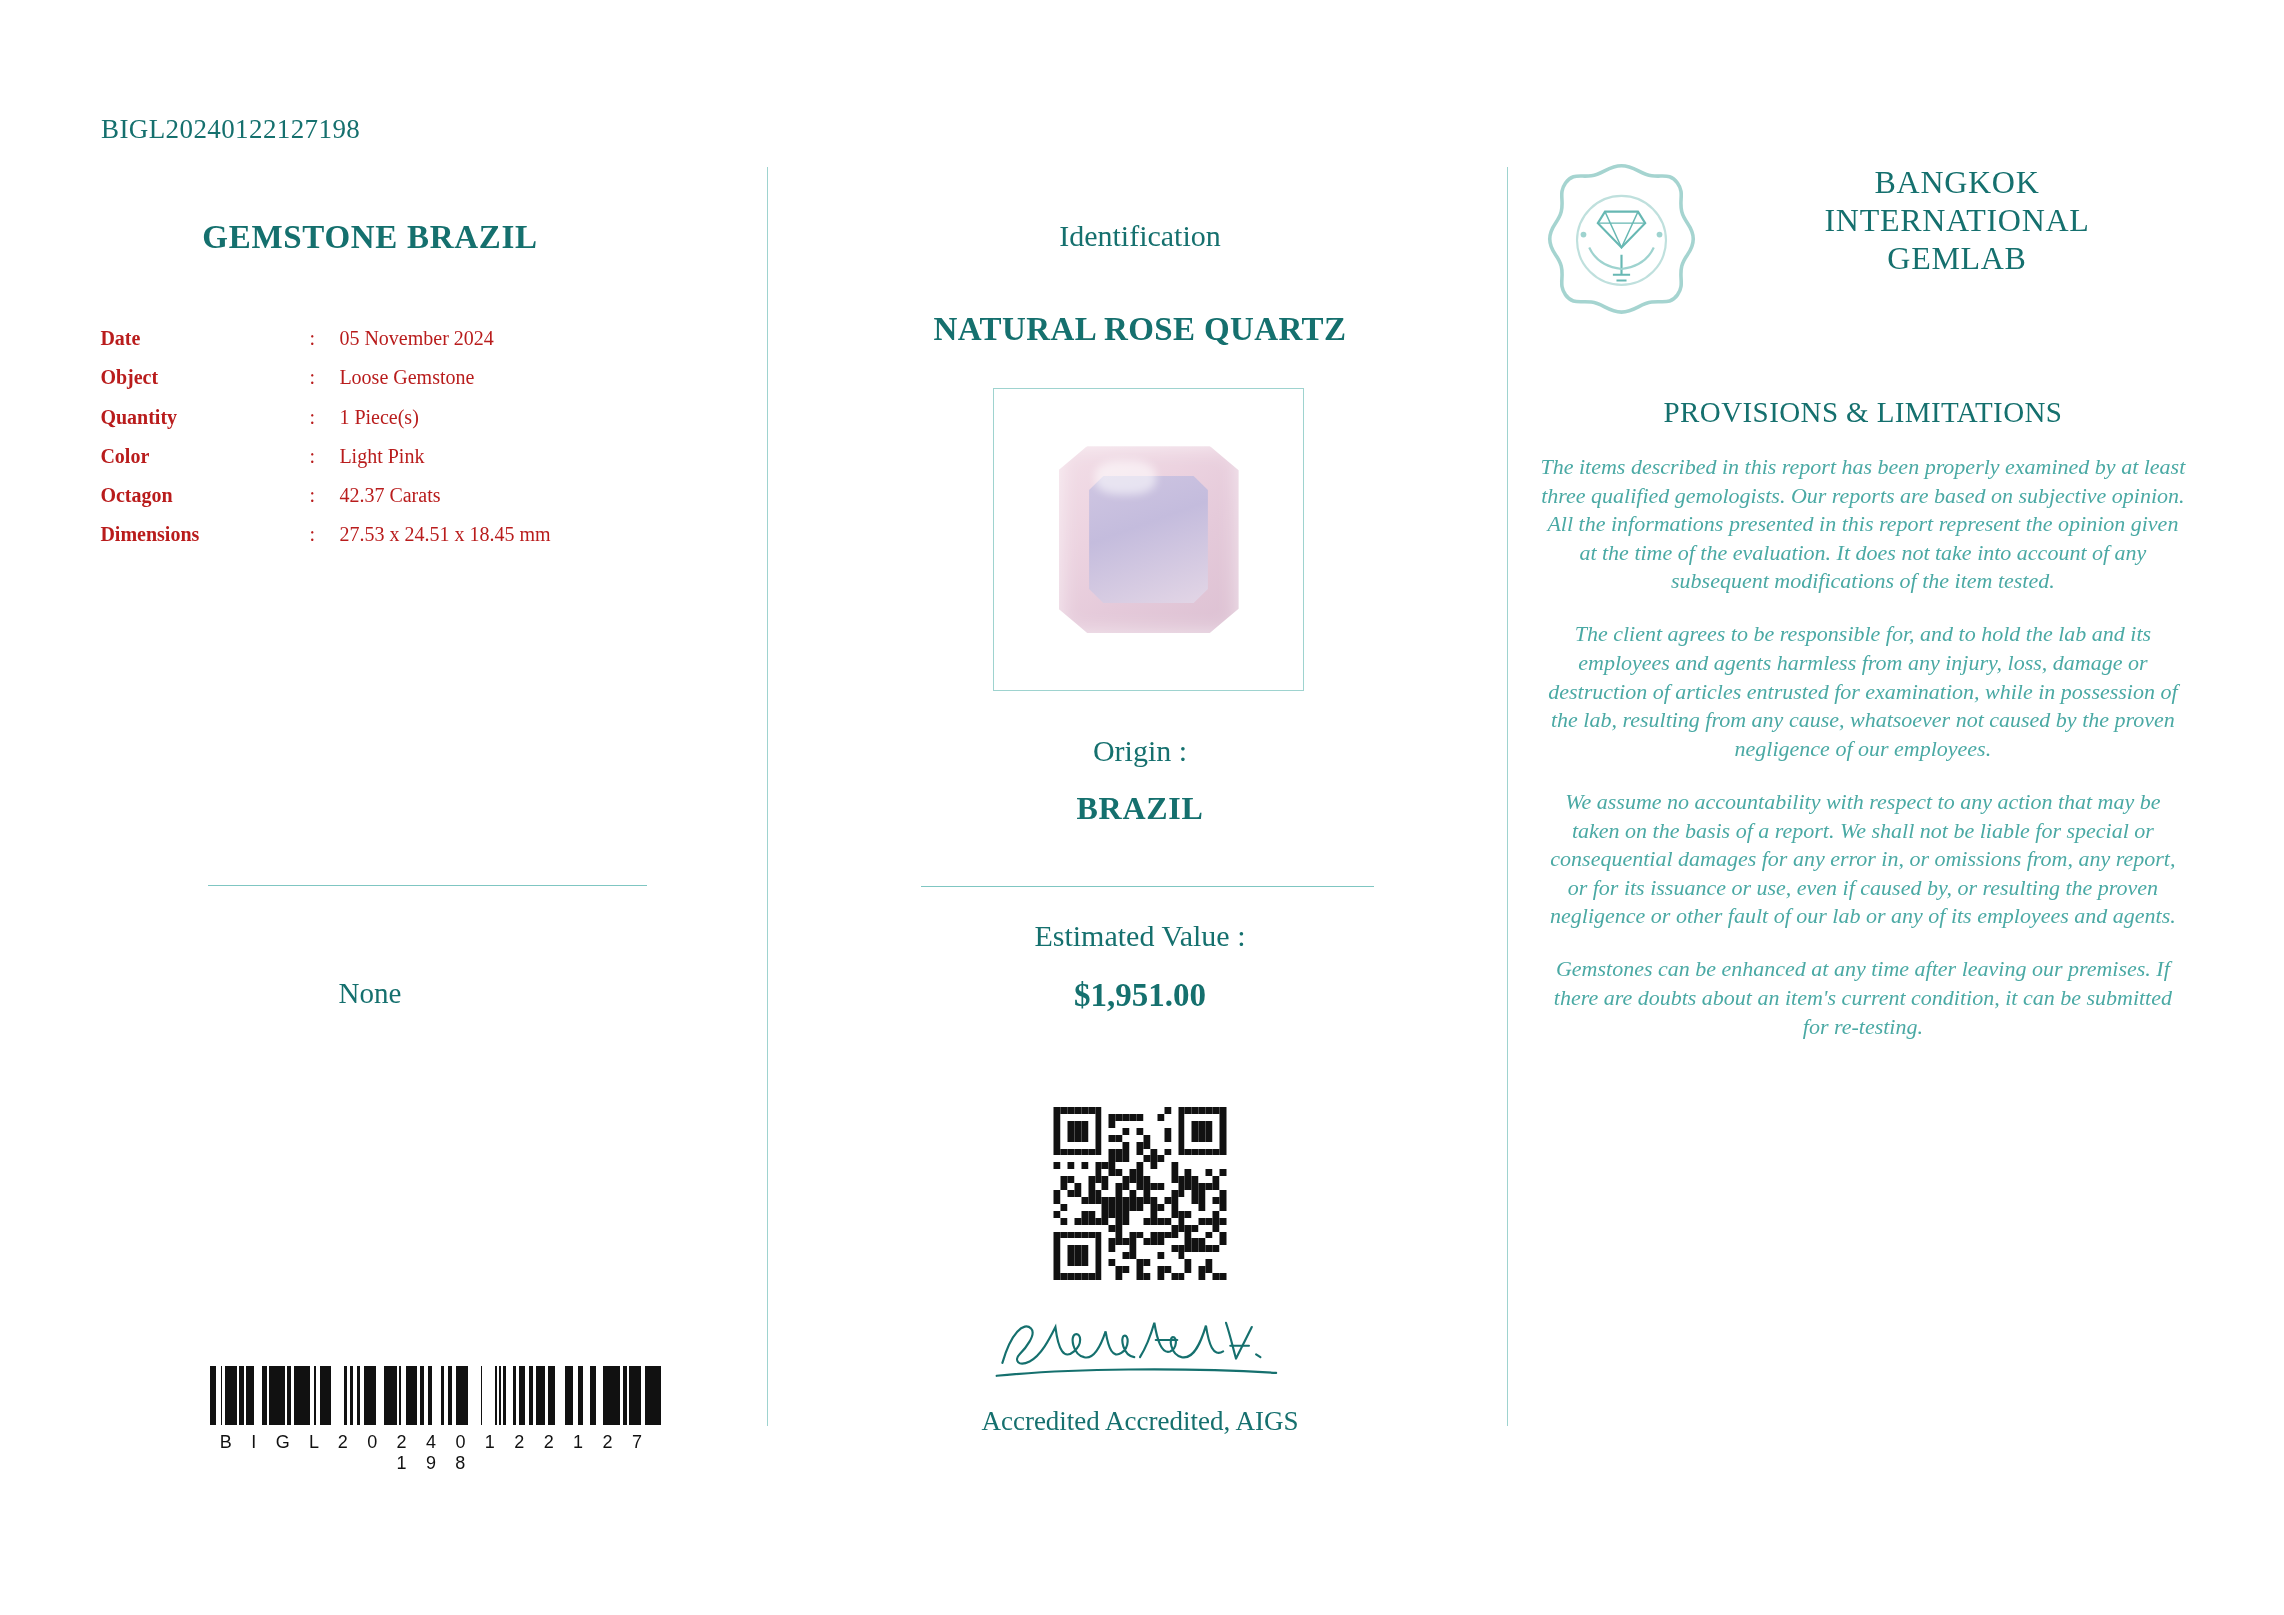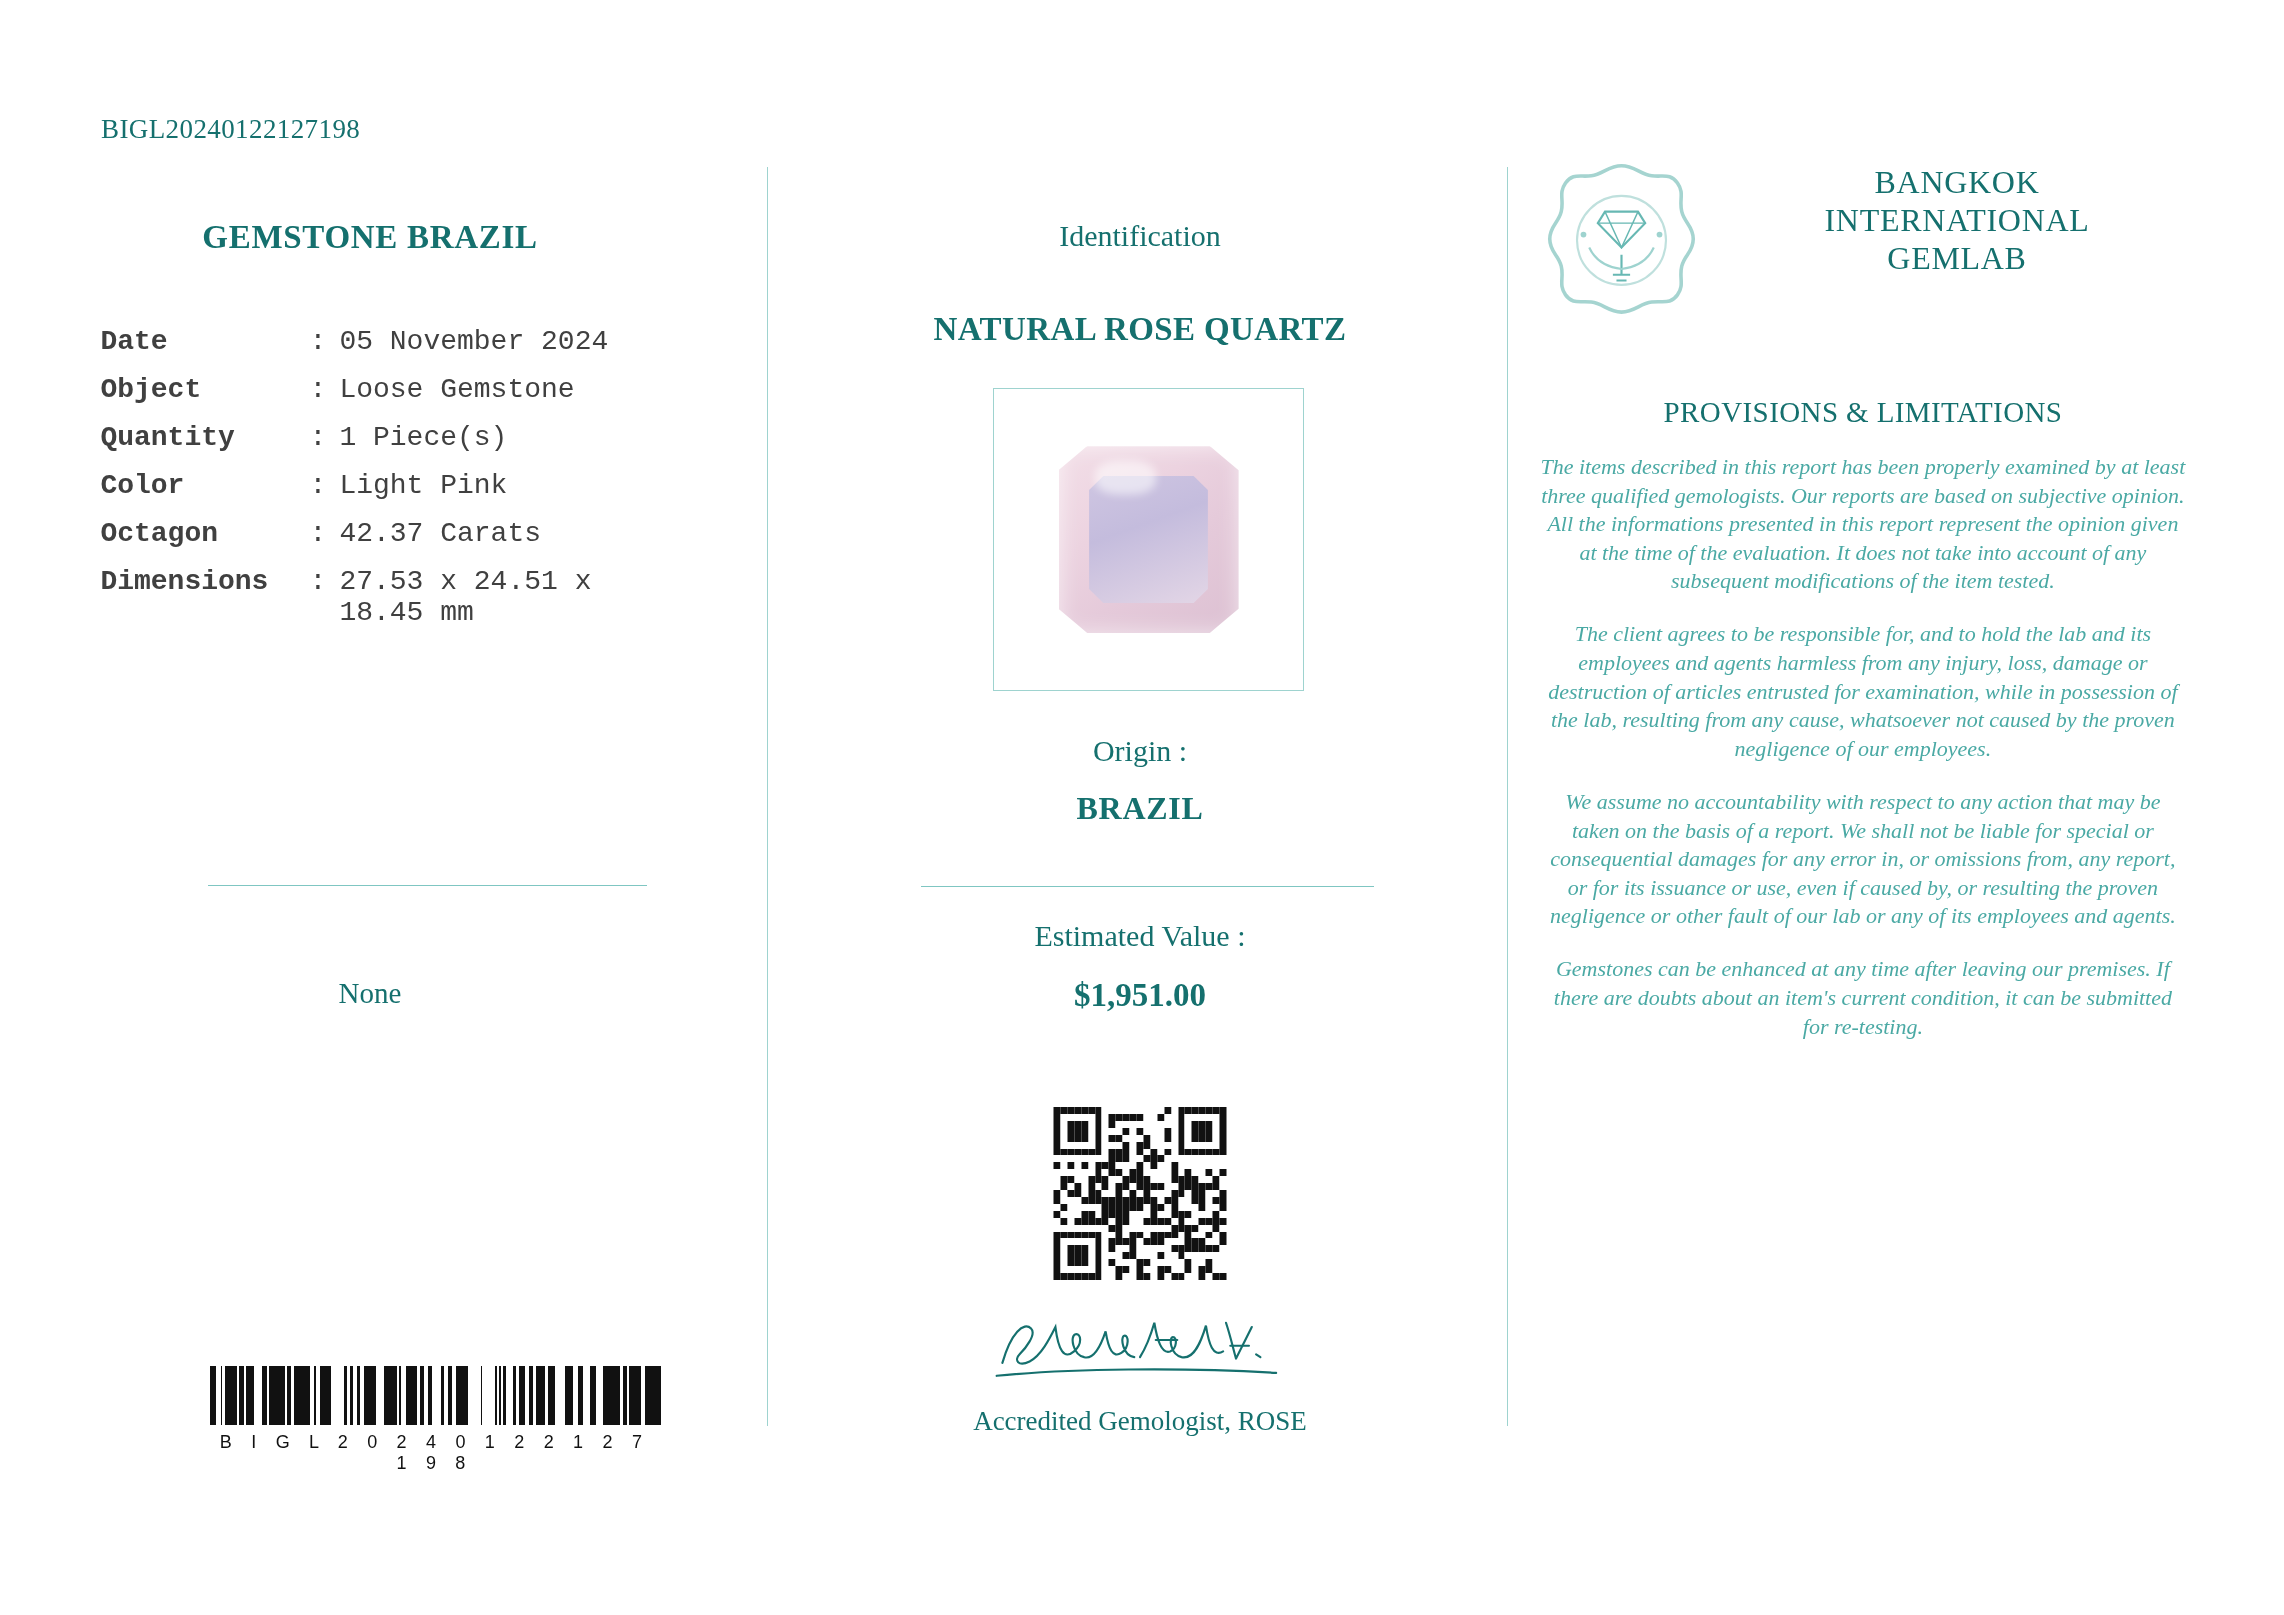--- a/index.html
+++ b/index.html
@@ -65,26 +65,25 @@
     color: #15706e;
   }
   .spec-table {
     position: absolute;
     left: 14.4px;
     top: 327px;
     width: 590px;
     border-collapse: collapse;
   }
   .spec-table td {
-    font-size: 28px;
+    font-size: 20px;
     padding: 0 0 17.3px 0;
     vertical-align: top;
-    color: #404040;
+    color: #b91c1c;
     line-height: 1.1;
-    font-family: Liberation Mono, monospace;
   }
   .spec-label { font-weight: bold; width: 209px; }
   .spec-colon { width: 30px; }
   .spec-value { font-weight: normal; }
 
   .hr-left {
     position: absolute;
     left: 122px;
     top: 885px;
     width: 439px;
@@ -1142,21 +1141,21 @@
           <path d="M18 78 C30 36, 48 20, 58 30 C66 38, 50 58, 42 66 C34 74, 40 84, 56 76 C72 68, 84 44, 92 28 C96 60, 104 74, 118 62 C130 52, 128 36, 120 38 C112 40, 116 66, 132 70 C146 74, 156 52, 162 34 C166 58, 172 72, 184 64 C196 56, 194 38, 188 40 C182 42, 186 68, 202 70"></path>
           <path d="M210 70 C220 54, 226 36, 230 22 C234 46, 240 66, 252 62 C262 58, 262 42, 256 42 C250 42, 252 66, 268 70 C286 74, 296 46, 302 26 C306 52, 312 70, 326 62"></path>
           <path d="M232 46 L262 46"></path>
           <path d="M330 22 C336 40, 340 58, 344 72 C352 56, 360 40, 366 28"></path>
           <path d="M336 54 L362 54"></path>
           <path d="M372 66 L378 70"></path>
           <path d="M10 96 C110 86, 270 84, 400 92"></path>
         </g>
       </svg>
     </div>
-    <div class="gemologist mid-center">Accredited Gemologist, ROSE</div>
+    <div class="gemologist mid-center">Accredited Accredited, AIGS</div>
   </div>
 
   <div class="col col-right">
     <div class="logo">
       <svg viewBox="0 0 230 230" width="165" height="165">
         <path d="M115 8 c18 0 26 12 42 14 c16 2 26 -4 36 10 c10 14 2 24 6 40 c4 16 16 20 16 38 c0 18 -12 22 -16 38 c-4 16 4 26 -6 40 c-10 14 -20 8 -36 10 c-16 2 -24 14 -42 14 c-18 0 -26 -12 -42 -14 c-16 -2 -26 4 -36 -10 c-10 -14 -2 -24 -6 -40 c-4 -16 -16 -20 -16 -38 c0 -18 12 -22 16 -38 c4 -16 -4 -26 6 -40 c10 -14 20 -8 36 -10 c16 -2 24 -14 42 -14 z" fill="#ffffff" stroke="#a5d4d0" stroke-width="5"></path>
         <circle cx="115" cy="112" r="62" fill="none" stroke="#bfe0dd" stroke-width="3"></circle>
         <path d="M92 72 h46 l10 16 l-33 34 l-33 -34 z" fill="none" stroke="#67b8b3" stroke-width="3"></path>
         <path d="M92 72 l23 50 l23 -50 M82 88 h66" fill="none" stroke="#67b8b3" stroke-width="2"></path>
         <path d="M115 132 v28 M103 160 h24 M108 168 h14" fill="none" stroke="#67b8b3" stroke-width="3"></path>

